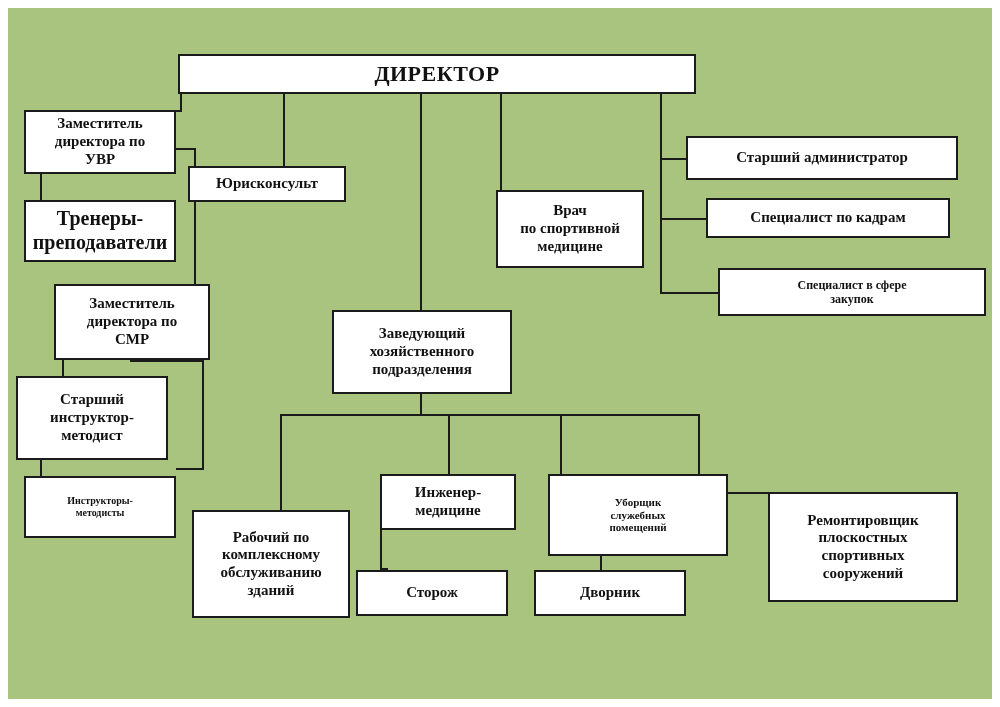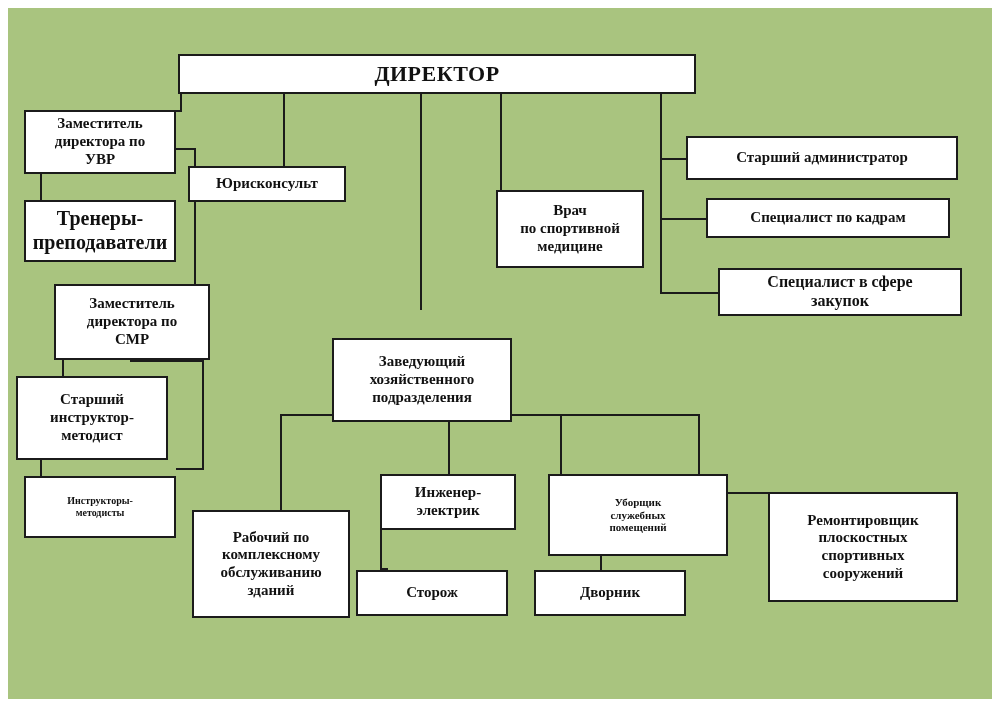--- a/index.html
+++ b/index.html
@@ -150,41 +150,41 @@
   </div>
 
   <div class="node" style="left:686px; top:136px; width:272px; height:44px; font-size:15px;">
     <span class="txt">Старший администратор</span>
   </div>
 
   <div class="node" style="left:706px; top:198px; width:244px; height:40px; font-size:15px;">
     <span class="txt">Специалист по кадрам</span>
   </div>
 
-  <div class="node" style="left:718px; top:268px; width:244px; height:48px; font-size:16px;">
+  <div class="node" style="left:718px; top:268px; width:268px; height:48px; font-size:12px;">
     <span class="txt">Специалист в сфере
 закупок</span>
   </div>
 
-  <div class="node" style="left:332px; top:310px; width:180px; height:84px; font-size:15px;margin-top:28px;">
+  <div class="node" style="left:332px; top:310px; width:180px; height:84px; font-size:15px;">
     <span class="txt">Заведующий
 хозяйственного
 подразделения</span>
   </div>
 
   <div class="node" style="left:192px; top:510px; width:158px; height:108px; font-size:15px;">
     <span class="txt">Рабочий по
 комплексному
 обслуживанию
 зданий</span>
   </div>
 
   <div class="node" style="left:380px; top:474px; width:136px; height:56px; font-size:15px;">
     <span class="txt">Инженер-
-электрик</span>
+медицине</span>
   </div>
 
   <div class="node" style="left:356px; top:570px; width:152px; height:46px; font-size:15px;">
     <span class="txt">Сторож</span>
   </div>
 
   <div class="node" style="left:548px; top:474px; width:180px; height:82px; font-size:11px;">
     <span class="txt">Уборщик
 служебных
 помещений</span>

